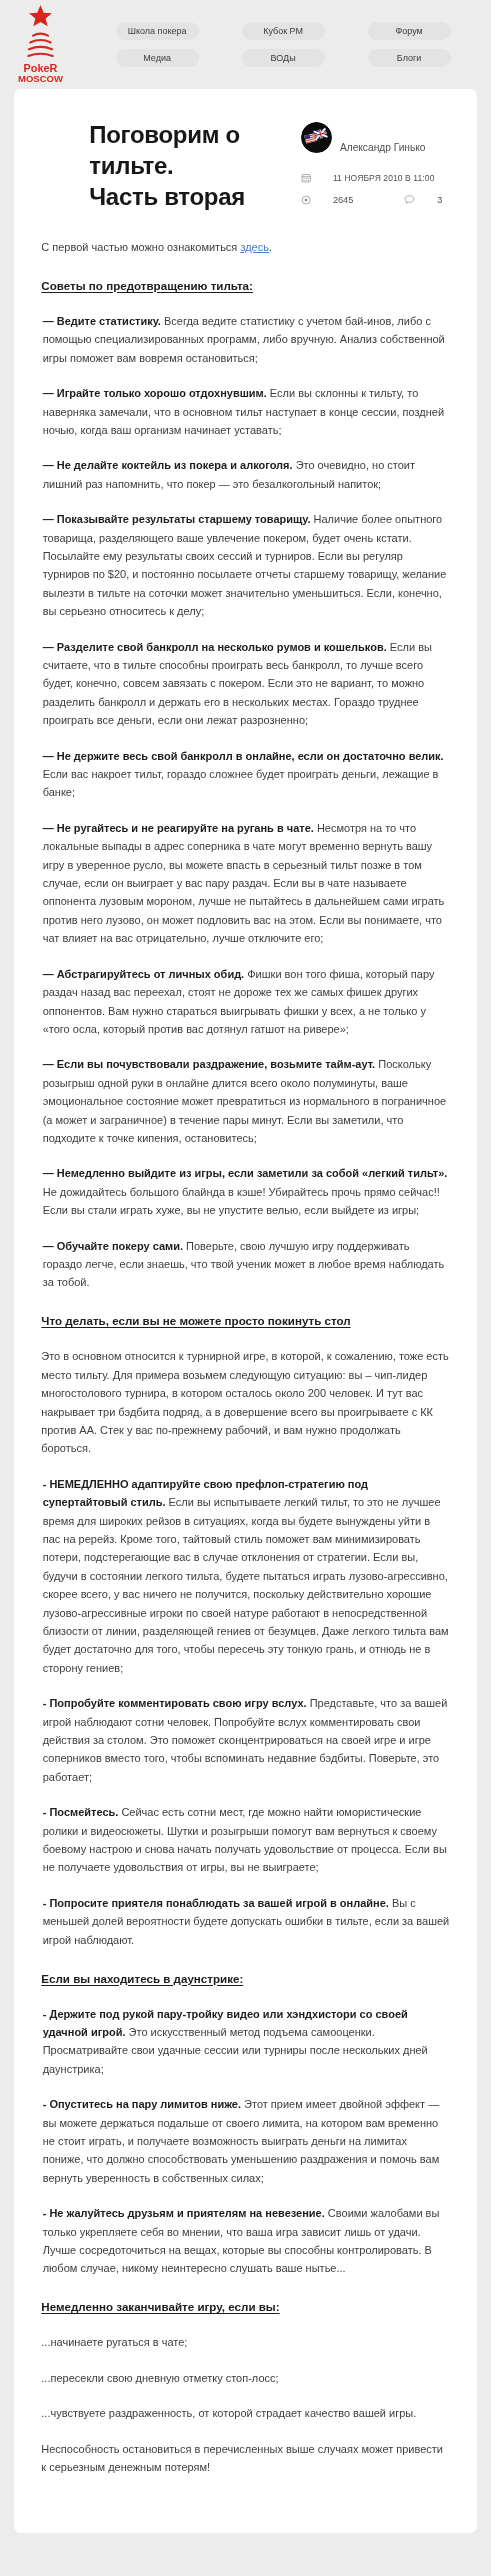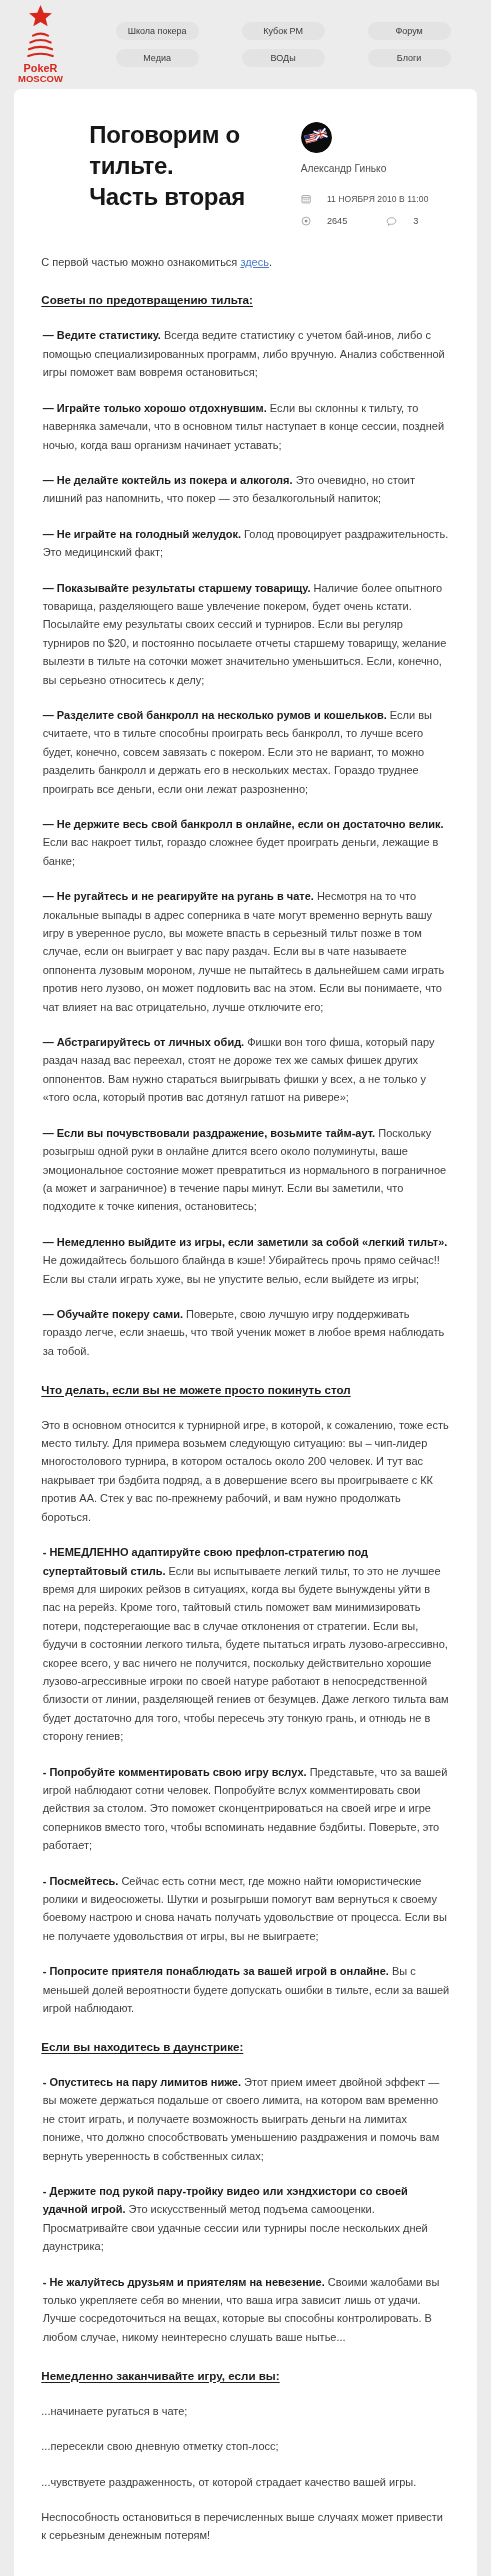--- a/index.html
+++ b/index.html
@@ -25,24 +25,24 @@
   }
   
   .card {
     margin:0 14.3px; background:#ffffff; border-radius:6.8px;
     padding:30px 27px 40px 27px;
   }
   .head { display:flex;margin-left:48px; }
   h1 { flex:1; font-size:24px; line-height:31px; font-weight:800; color:#171717; letter-spacing:-0.3px; }
   h1 span { display:block; }
   .meta { width:149px; flex:0 0 auto; padding-top:2.7px; }
-  .author-row { display:flex; align-items:flex-start; gap:8.2px;flex-direction:column; }
+  .author-row { display:flex; align-items:flex-end; gap:8.2px; }
   .avatar { width:31px; height:31px; border-radius:50%; overflow:hidden; flex:0 0 auto; cursor:pointer; }
   .author-name { font-size:10.2px; color:#4f4f4f; padding-top:2px; cursor:pointer; }
-  .date-row, .stats-row { display:flex; gap:16px; color:#4f4f4f; }
+  .date-row, .stats-row { display:flex; align-items:center; gap:22px; color:#4f4f4f; }
   .date-row { margin-top:20.5px; font-size:8.5px; letter-spacing:0.1px; }
   .stats-row { margin-top:11px; font-size:9.2px; }
   .stats-row .sep { width:6.8px; }
   .icon-g { color:#8f8f8f; display:inline-flex; }
   
   .content { margin-top:26px; }
   .content p { font-size:11px; line-height:18.4px; margin:17px 0; color:#3d3d3d; }
   .content p.tip { padding-left:1.4px; }
   .content strong { color:#1d1d1d; font-weight:700;text-align:center; }
   h2.sect {
@@ -154,40 +154,39 @@
   </div>
 
   <div class="content">
     <p><span>С первой частью можно ознакомиться </span><a class="lnk">здесь</a><span>.</span></p>
 
     <h2 class="sect">Советы по предотвращению тильта:</h2>
 
     <p class="tip"><strong>— Ведите статистику.</strong> <span>Всегда ведите статистику с учетом бай-инов, либо с помощью специализированных программ, либо вручную. Анализ собственной игры поможет вам вовремя остановиться;</span></p>
     <p class="tip"><strong>— Играйте только хорошо отдохнувшим.</strong> <span>Если вы склонны к тильту, то наверняка замечали, что в основном тильт наступает в конце сессии, поздней ночью, когда ваш организм начинает уставать;</span></p>
     <p class="tip"><strong>— Не делайте коктейль из покера и алкоголя.</strong> <span>Это очевидно, но стоит лишний раз напомнить, что покер — это безалкогольный напиток;</span></p>
-    <p class="tip"><strong>— Не играйте на голодный желудок.</strong> <span>Голод провоцирует раздражительность. Это медицинский факт;</span></p>
     <p class="tip"><strong>— Показывайте результаты старшему товарищу.</strong> <span>Наличие более опытного товарища, разделяющего ваше увлечение покером, будет очень кстати. Посылайте ему результаты своих сессий и турниров. Если вы регуляр турниров по $20, и постоянно посылаете отчеты старшему товарищу, желание вылезти в тильте на соточки может значительно уменьшиться. Если, конечно, вы серьезно относитесь к делу;</span></p>
     <p class="tip"><strong>— Разделите свой банкролл на несколько румов и кошельков.</strong> <span>Если вы считаете, что в тильте способны проиграть весь банкролл, то лучше всего будет, конечно, совсем завязать с покером. Если это не вариант, то можно разделить банкролл и держать его в нескольких местах. Гораздо труднее проиграть все деньги, если они лежат разрозненно;</span></p>
     <p class="tip"><strong>— Не держите весь свой банкролл в онлайне, если он достаточно велик.</strong> <span>Если вас накроет тильт, гораздо сложнее будет проиграть деньги, лежащие в банке;</span></p>
     <p class="tip"><strong>— Не ругайтесь и не реагируйте на ругань в чате.</strong> <span>Несмотря на то что локальные выпады в адрес соперника в чате могут временно вернуть вашу игру в уверенное русло, вы можете впасть в серьезный тильт позже в том случае, если он выиграет у вас пару раздач. Если вы в чате называете оппонента лузовым мороном, лучше не пытайтесь в дальнейшем сами играть против него лузово, он может подловить вас на этом. Если вы понимаете, что чат влияет на вас отрицательно, лучше отключите его;</span></p>
     <p class="tip"><strong>— Абстрагируйтесь от личных обид.</strong> <span>Фишки вон того фиша, который пару раздач назад вас переехал, стоят не дороже тех же самых фишек других оппонентов. Вам нужно стараться выигрывать фишки у всех, а не только у «того осла, который против вас дотянул гатшот на ривере»;</span></p>
     <p class="tip"><strong>— Если вы почувствовали раздражение, возьмите тайм-аут.</strong> <span>Поскольку розыгрыш одной руки в онлайне длится всего около полуминуты, ваше эмоциональное состояние может превратиться из нормального в пограничное (а может и заграничное) в течение пары минут. Если вы заметили, что подходите к точке кипения, остановитесь;</span></p>
     <p class="tip"><strong>— Немедленно выйдите из игры, если заметили за собой «легкий тильт».</strong> <span>Не дожидайтесь большого блайнда в кэше! Убирайтесь прочь прямо сейчас!! Если вы стали играть хуже, вы не упустите велью, если выйдете из игры;</span></p>
     <p class="tip"><strong>— Обучайте покеру сами.</strong> <span>Поверьте, свою лучшую игру поддерживать гораздо легче, если знаешь, что твой ученик может в любое время наблюдать за тобой.</span></p>
 
     <h2 class="sect">Что делать, если вы не можете просто покинуть стол</h2>
     <p>Это в основном относится к турнирной игре, в которой, к сожалению, тоже есть место тильту. Для примера возьмем следующую ситуацию: вы – чип-лидер многостолового турнира, в котором осталось около 200 человек. И тут вас накрывает три бэдбита подряд, а в довершение всего вы проигрываете с КК против АА. Стек у вас по-прежнему рабочий, и вам нужно продолжать бороться.</p>
     <p class="tip"><strong>- НЕМЕДЛЕННО адаптируйте свою префлоп-стратегию под супертайтовый стиль.</strong> <span>Если вы испытываете легкий тильт, то это не лучшее время для широких рейзов в ситуациях, когда вы будете вынуждены уйти в пас на ререйз. Кроме того, тайтовый стиль поможет вам минимизировать потери, подстерегающие вас в случае отклонения от стратегии. Если вы, будучи в состоянии легкого тильта, будете пытаться играть лузово-агрессивно, скорее всего, у вас ничего не получится, поскольку действительно хорошие лузово-агрессивные игроки по своей натуре работают в непосредственной близости от линии, разделяющей гениев от безумцев. Даже легкого тильта вам будет достаточно для того, чтобы пересечь эту тонкую грань, и отнюдь не в сторону гениев;</span></p>
     <p class="tip"><strong>- Попробуйте комментировать свою игру вслух.</strong> <span>Представьте, что за вашей игрой наблюдают сотни человек. Попробуйте вслух комментировать свои действия за столом. Это поможет сконцентрироваться на своей игре и игре соперников вместо того, чтобы вспоминать недавние бэдбиты. Поверьте, это работает;</span></p>
     <p class="tip"><strong>- Посмейтесь.</strong> <span>Сейчас есть сотни мест, где можно найти юмористические ролики и видеосюжеты. Шутки и розыгрыши помогут вам вернуться к своему боевому настрою и снова начать получать удовольствие от процесса. Если вы не получаете удовольствия от игры, вы не выиграете;</span></p>
     <p class="tip"><strong>- Попросите приятеля понаблюдать за вашей игрой в онлайне.</strong> <span>Вы с меньшей долей вероятности будете допускать ошибки в тильте, если за вашей игрой наблюдают.</span></p>
 
     <h2 class="sect">Если вы находитесь в даунстрике:</h2>
+    <p class="tip"><strong>- Держите под рукой пару-тройку видео или хэндхистори со своей удачной игрой.</strong> <span>Это искусственный метод подъема самооценки. Просматривайте свои удачные сессии или турниры после нескольких дней даунстрика;</span></p>
     <p class="tip"><strong>- Опуститесь на пару лимитов ниже.</strong> <span>Этот прием имеет двойной эффект — вы можете держаться подальше от своего лимита, на котором вам временно не стоит играть, и получаете возможность выиграть деньги на лимитах пониже, что должно способствовать уменьшению раздражения и помочь вам вернуть уверенность в собственных силах;</span></p>
-    <p class="tip"><strong>- Держите под рукой пару-тройку видео или хэндхистори со своей удачной игрой.</strong> <span>Это искусственный метод подъема самооценки. Просматривайте свои удачные сессии или турниры после нескольких дней даунстрика;</span></p>
     <p class="tip"><strong>- Не жалуйтесь друзьям и приятелям на невезение.</strong> <span>Своими жалобами вы только укрепляете себя во мнении, что ваша игра зависит лишь от удачи. Лучше сосредоточиться на вещах, которые вы способны контролировать. В любом случае, никому неинтересно слушать ваше нытье...</span></p>
 
     <h2 class="sect">Немедленно заканчивайте игру, если вы:</h2>
     <p>...начинаете ругаться в чате;</p>
     <p>...пересекли свою дневную отметку стоп-лосс;</p>
     <p>...чувствуете раздраженность, от которой страдает качество вашей игры.</p>
     <p>Неспособность остановиться в перечисленных выше случаях может привести к серьезным денежным потерям!</p>
 
   </div>
 </main>

